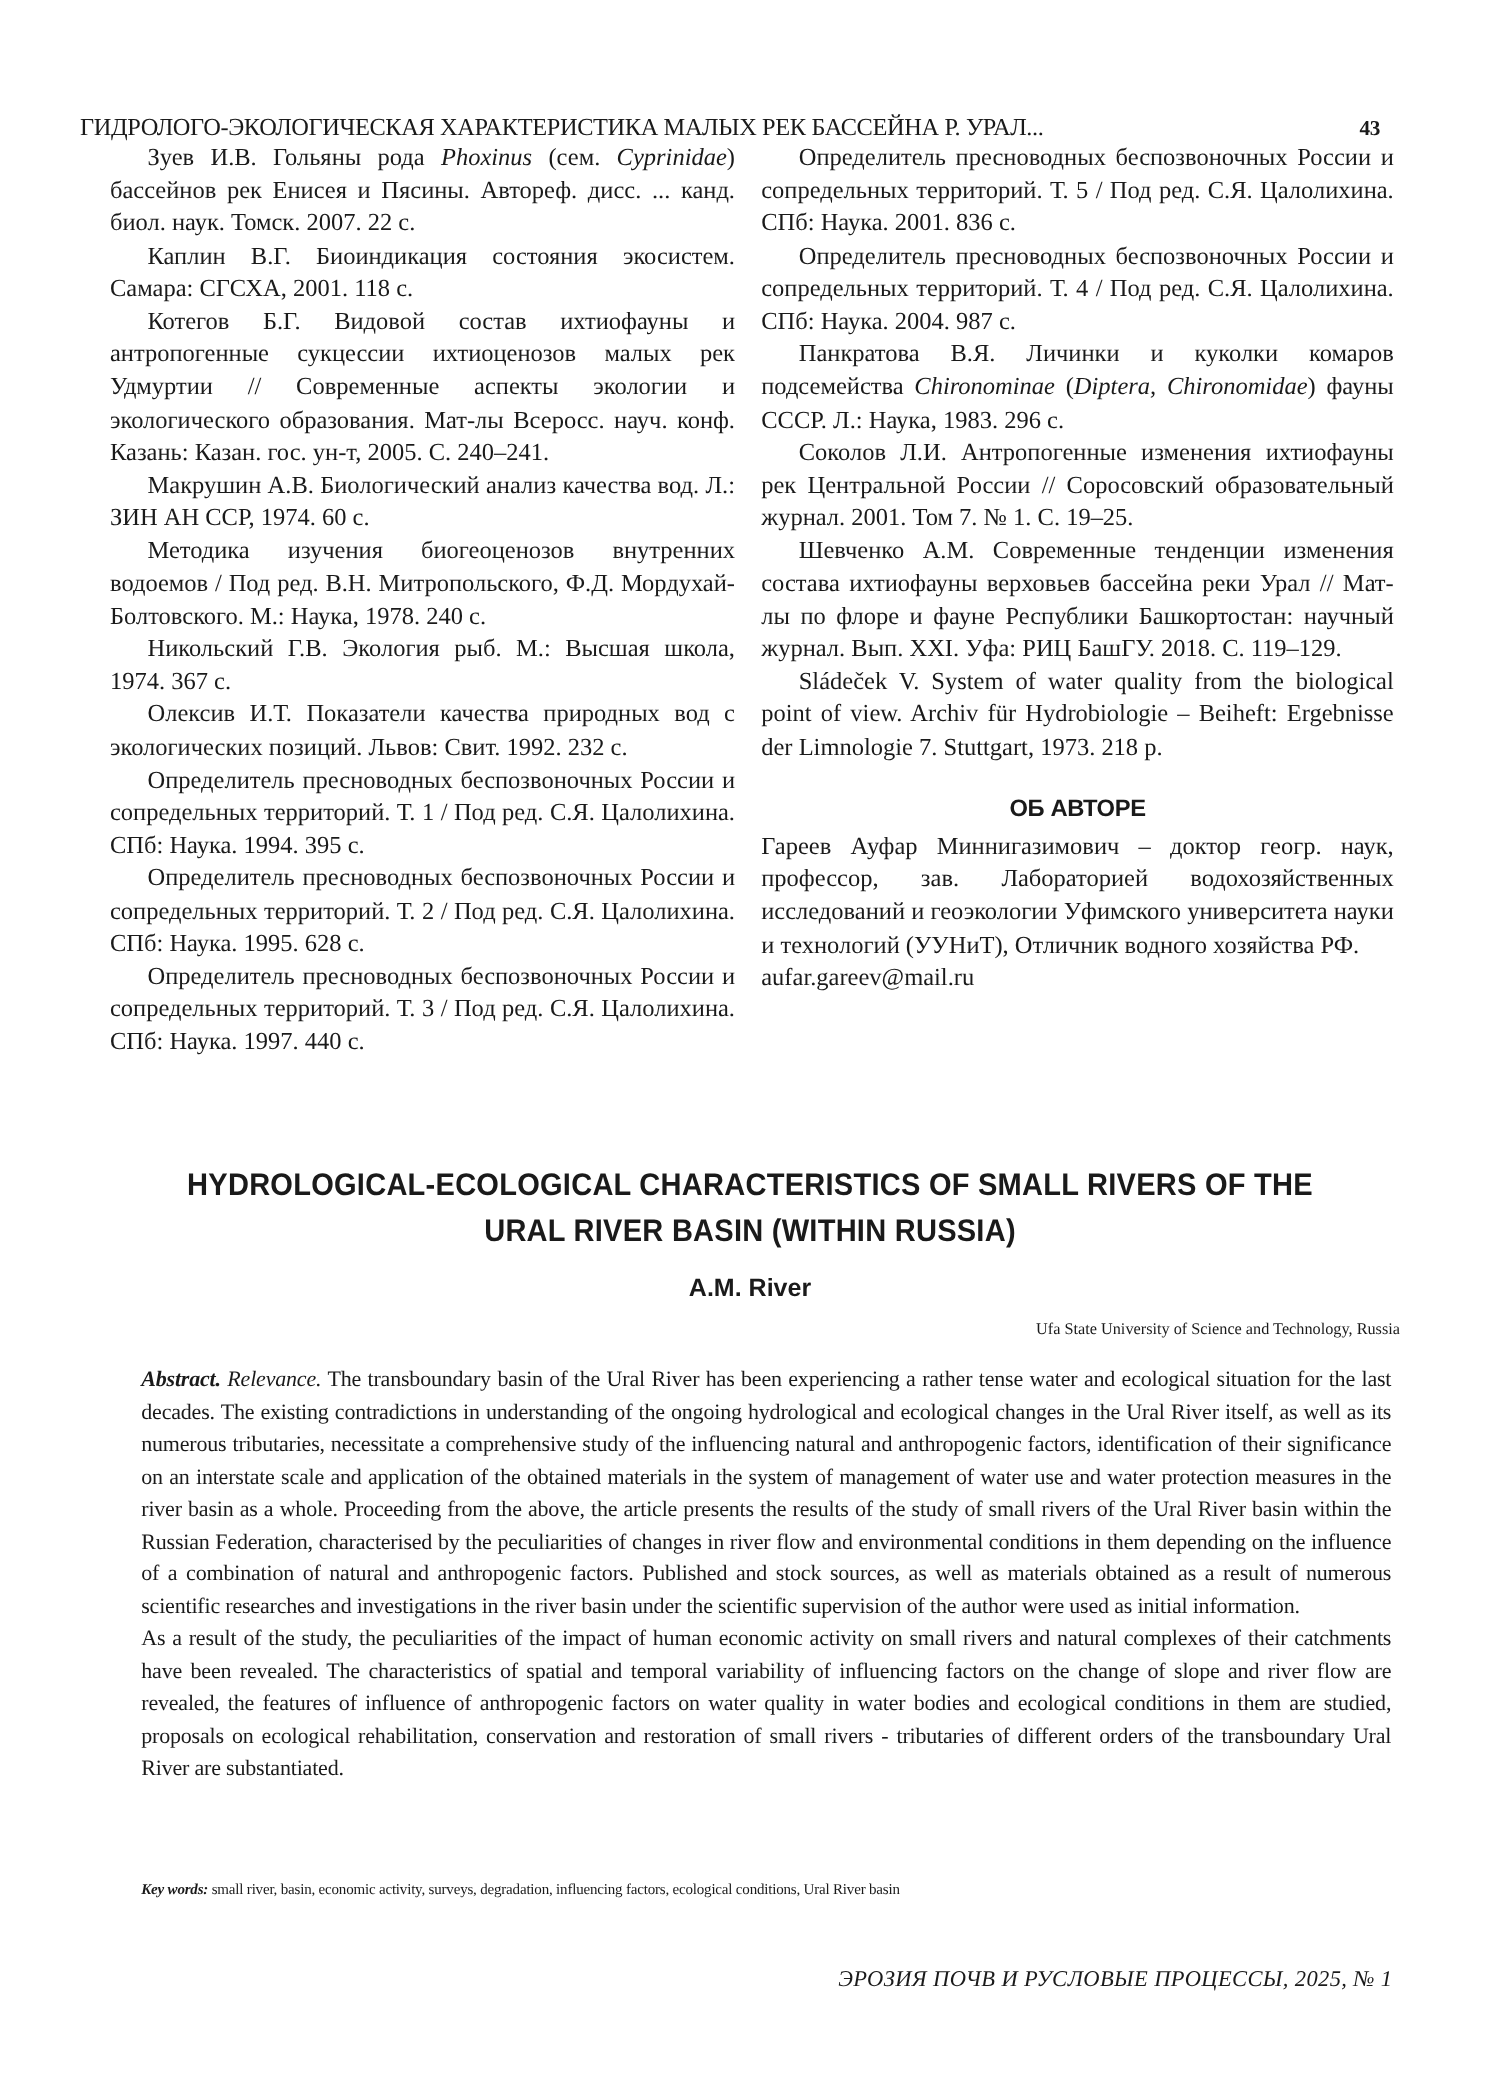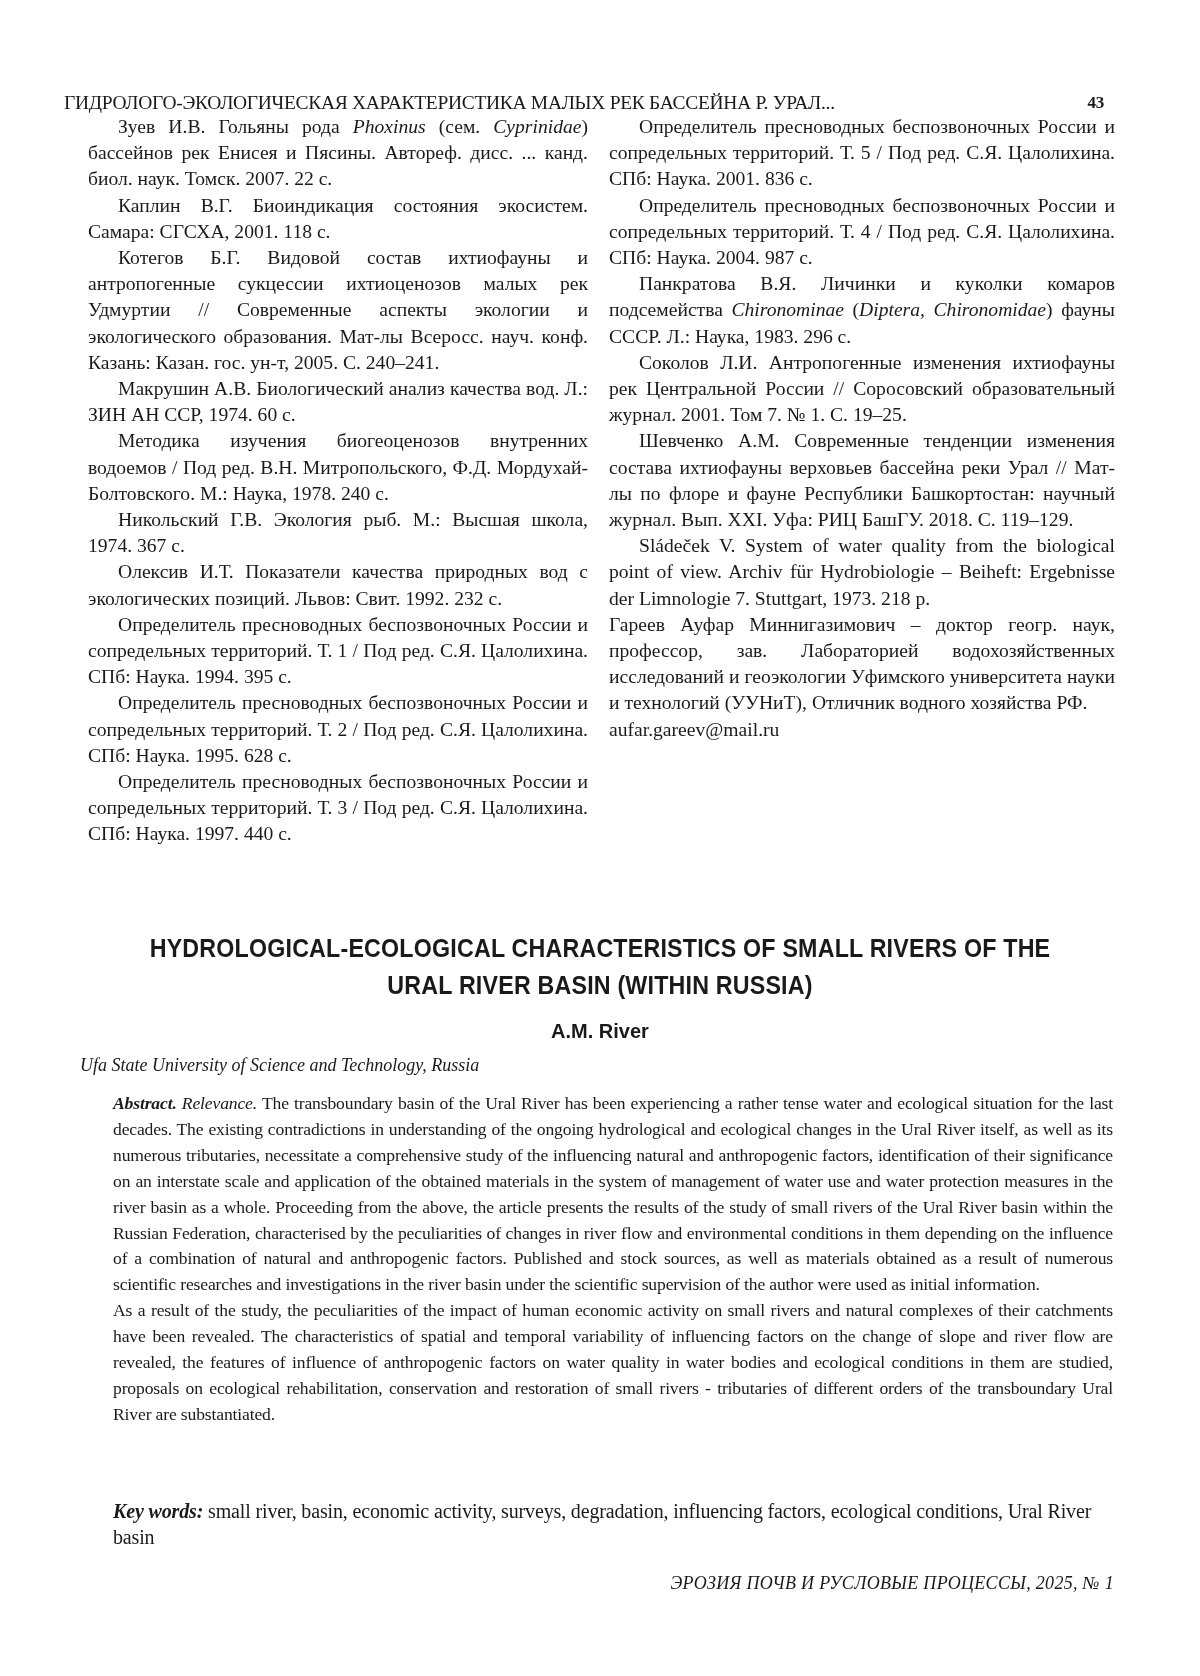--- a/index.html
+++ b/index.html
@@ -30,33 +30,33 @@
     .en-title {
       position: absolute; left: 80px; top: 930px; width: 1040px; text-align: center;
       font-family: "Liberation Sans", "DejaVu Sans", sans-serif; font-weight: bold;
       font-size: 25px; line-height: 37px; letter-spacing: 0.2px; transform: scaleX(0.93);
     }
     .en-author {
       position: absolute; left: 80px; top: 1020px; width: 1040px; text-align: center;
       font-family: "Liberation Sans", "DejaVu Sans", sans-serif; font-weight: bold; font-size: 20px;
     }
     .en-affil {
-      position: absolute; left: 80px; top: 1055px; width: 1040px; text-align: left;
-      font-style: italic; font-size: 18px;
+      position: absolute; left: 80px; top: 1055px; width: 1040px; text-align: right;
+      font-size: 13px;
     }
     .abstract {
       position: absolute; left: 113px; top: 1091px; width: 1000px;
       font-size: 17.6px; line-height: 25.9px; text-align: justify; letter-spacing: -0.15px;
     }
     .abstract p { margin: 0; }
     .abstract .lead { font-weight: bold; font-style: italic; }
     .abstract .relevance { font-style: italic; }
     .keywords {
       position: absolute; left: 113px; top: 1499px; width: 1000px;
-      font-size: 20px; line-height: 25.9px; letter-spacing: -0.15px;
+      font-size: 12px; line-height: 25.9px; letter-spacing: -0.15px;
     }
     .keywords .kw-label { font-weight: bold; font-style: italic; }
     .footer {
       position: absolute; right: 86px; top: 1573px; font-style: italic; font-size: 18px; letter-spacing: 0.3px;
     }
   </style>
 </head>
 <body>
 
 <div class="running-head">
@@ -81,20 +81,21 @@
 
 <div class="col col-right">
   <div id="refs-right">
       <p class="ref"><span>Определитель пресноводных беспозвоночных России и сопредельных территорий. Т. 5 / Под ред. С.Я. Цалолихина. СПб: Наука. 2001. 836 с.</span></p>
       <p class="ref"><span>Определитель пресноводных беспозвоночных России и сопредельных территорий. Т. 4 / Под ред. С.Я. Цалолихина. СПб: Наука. 2004. 987 с.</span></p>
       <p class="ref"><span>Панкратова В.Я. Личинки и куколки комаров подсемейства </span><i>Chironominae</i><span> (</span><i>Diptera, Chironomi­dae</i><span>) фауны СССР. Л.: Наука, 1983. 296 с.</span></p>
       <p class="ref"><span>Соколов Л.И. Антропогенные изменения их­тиофауны рек Центральной России // Соросов­ский образовательный журнал. 2001. Том 7. № 1. С. 19–25.</span></p>
       <p class="ref"><span>Шевченко А.М. Современные тенденции из­менения состава ихтиофауны верховьев бассейна реки Урал // Мат-лы по флоре и фауне Республики Башкортостан: научный журнал. Вып. XXI. Уфа: РИЦ БашГУ. 2018. С. 119–129.</span></p>
       <p class="ref"><span>Sládeček V. System of water quality from the biolog­ical point of view. Archiv für Hydrobiologie – Beiheft: Ergebnisse der Limnologie 7. Stuttgart, 1973. 218 p.</span></p>
     </div>
+  <div class="section-head">ОБ АВТОРЕ</div>
   <p class="about">Гареев Ауфар Миннигазимович – доктор геогр. наук, профессор, зав. Лабораторией водохозяй­ственных исследований и геоэкологии Уфимского университета науки и технологий (УУНиТ), От­личник водного хозяйства РФ.</p>
   <p class="email">aufar.gareev@mail.ru</p>
 </div>
 
 <div class="en-title">HYDROLOGICAL-ECOLOGICAL CHARACTERISTICS OF SMALL RIVERS OF THE URAL RIVER BASIN (WITHIN RUSSIA)</div>
 <div class="en-author">A.M. River</div>
 <div class="en-affil">Ufa State University of Science and Technology, Russia</div>
 
 <div class="abstract">
   <p>

